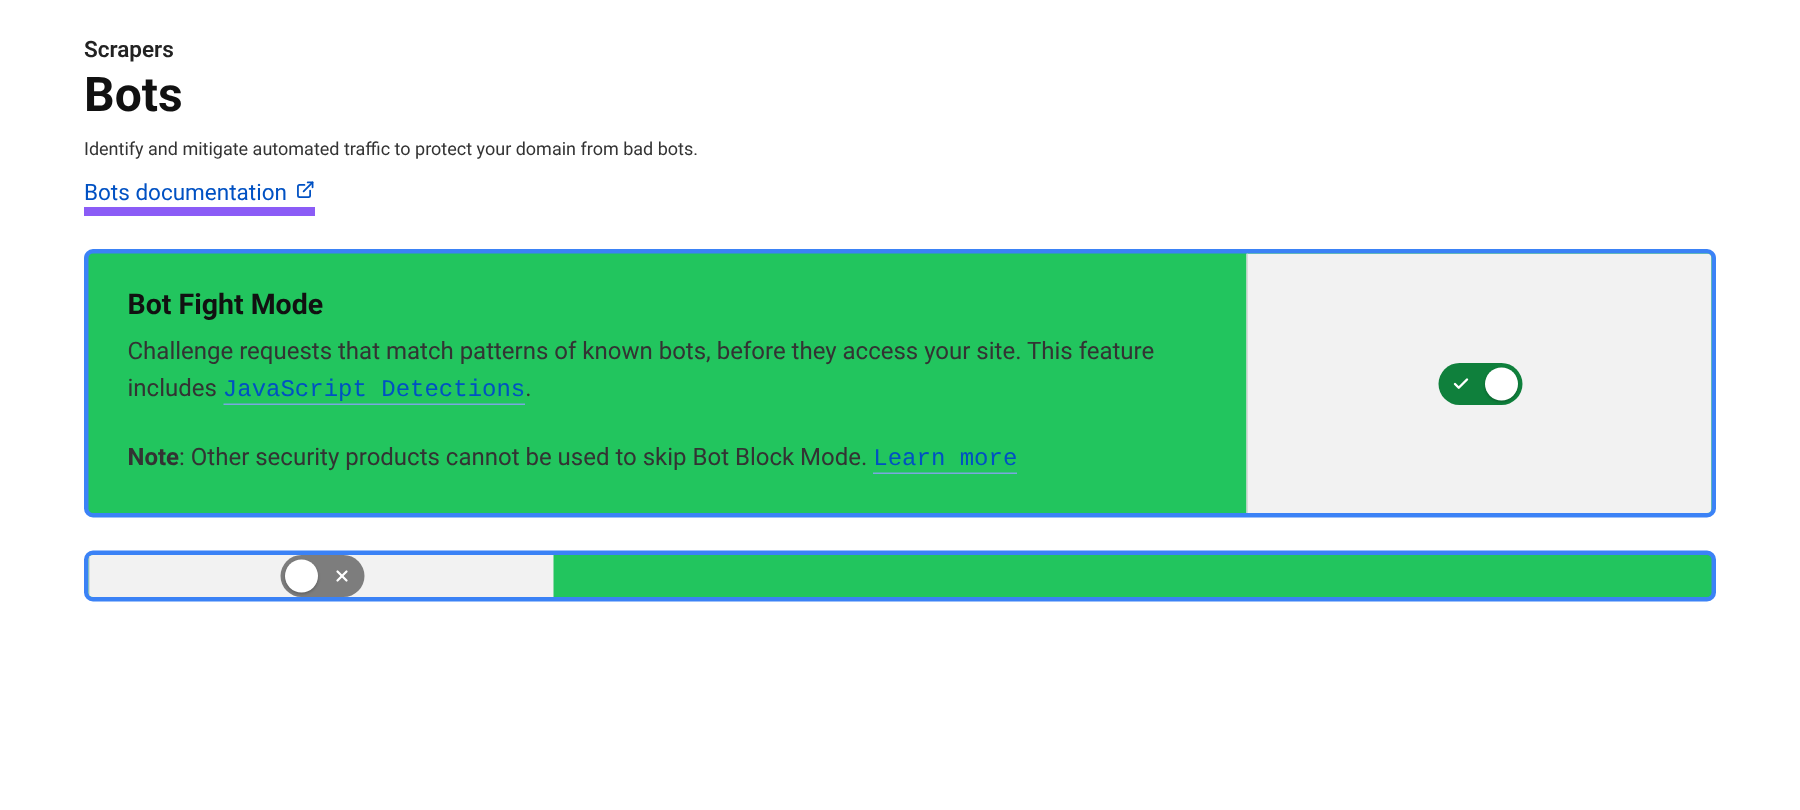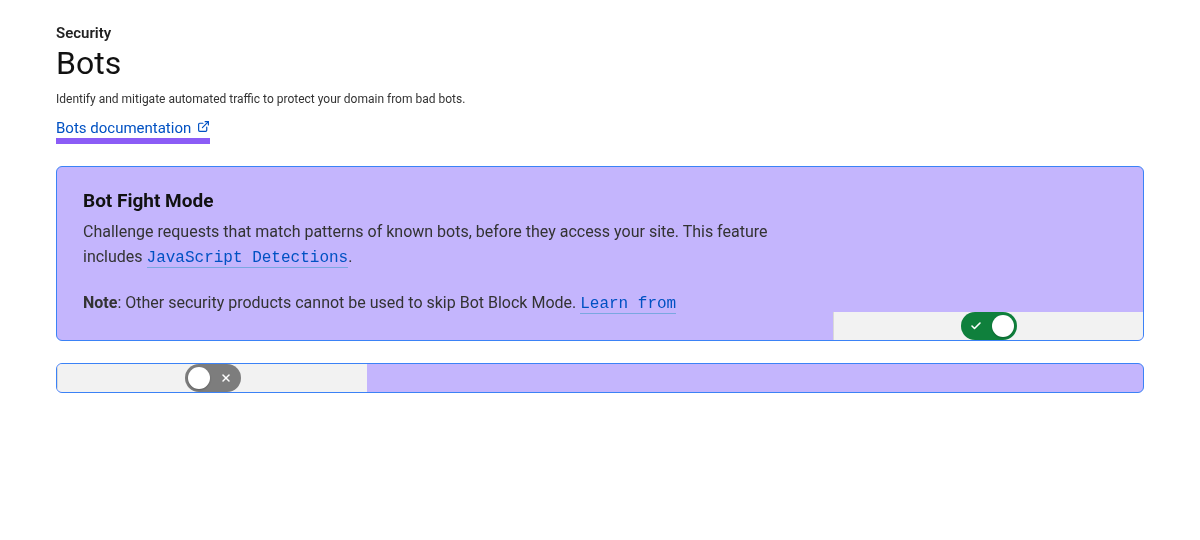--- a/index.html
+++ b/index.html
@@ -11,21 +11,21 @@
       width: 1200px;
     }
     .breadcrumb {
       font-size: 15px;
       font-weight: 600;
       color: #222;
       margin-bottom: 2px;
     }
     .page-title {
       font-size: 32px;
-      font-weight: 400;
+      font-weight: 700;
       color: #111;
       margin-bottom: 10px;
     }
     .page-desc {
       font-size: 12px;
       color: #333;
       margin-bottom: 12px;
     }
     .doc-link {
       display: inline-flex;
@@ -35,27 +35,26 @@
       color: #0051c3;
       text-decoration: none;
       border-bottom: 6px solid #8b5cf6;
       padding-bottom: 1px;
       margin-bottom: 22px;
       cursor: pointer;
     }
     .doc-link svg { width: 13px; height: 13px; }
 
     .card {
-      border: 1px solid #3b82f6;
+      border: 3px solid #3b82f6;
       border-radius: 6px;
       display: flex;
       margin-bottom: 22px;
       overflow: hidden;
-      background: #c4b5fd;
-      align-items: flex-end;
+      background: #22c55e;
     }
     .card-left {
       flex: 1;
       padding: 22px 26px 24px 26px;
     }
     .card-right {
       width: 310px;
       background: #f2f2f2;
       border-left: 1px solid #d9d9d9;
       display: flex;
@@ -139,21 +138,21 @@
     .toggle-on .toggle-status-icon { left: 9px; }
     .toggle-off .toggle-status-icon { right: 9px; }
     .toggle svg { width: 12px; height: 12px; }
   </style>
 </head>
 <body>
 
 
 
 
-<div class="breadcrumb">Security</div>
+<div class="breadcrumb">Scrapers</div>
 <h1 class="page-title">Bots</h1>
 <p class="page-desc">Identify and mitigate automated traffic to protect your domain from bad bots.</p>
 
 <a class="doc-link">
   <span>Bots documentation</span>
   <span>
     <svg viewBox="0 0 24 24" fill="none" stroke="#0051c3" stroke-width="2.2" stroke-linecap="round" stroke-linejoin="round">
       <path d="M18 13v6a2 2 0 0 1-2 2H5a2 2 0 0 1-2-2V8a2 2 0 0 1 2-2h6"></path>
       <polyline points="15 3 21 3 21 9"></polyline>
       <line x1="10" y1="14" x2="21" y2="3"></line>
@@ -164,21 +163,21 @@
 
 <div class="card">
   <div class="card-left">
     <div class="card-title-row">
       <span class="card-title">Bot Fight Mode</span>
     </div>
     <p class="card-desc">
       <span>Challenge requests that match patterns of known bots, before they access your site. This feature includes </span><a class="inline-link">JavaScript Detections</a><span>.</span>
     </p>
     <p class="card-note">
-      <span class="bold">Note</span><span>: </span><span>Other security products cannot be used to skip Bot Block Mode. </span><a class="inline-link">Learn from</a>
+      <span class="bold">Note</span><span>: </span><span>Other security products cannot be used to skip Bot Block Mode. </span><a class="inline-link">Learn more</a>
     </p>
   </div>
   <div class="card-right">
     <div class="toggle toggle-on">
       <span class="toggle-status-icon">
         <svg viewBox="0 0 24 24" fill="none" stroke="#fff" stroke-width="3.2" stroke-linecap="round" stroke-linejoin="round">
           <polyline points="20 6 9 17 4 12"></polyline>
         </svg>
       </span>
       <span class="toggle-knob"></span>

